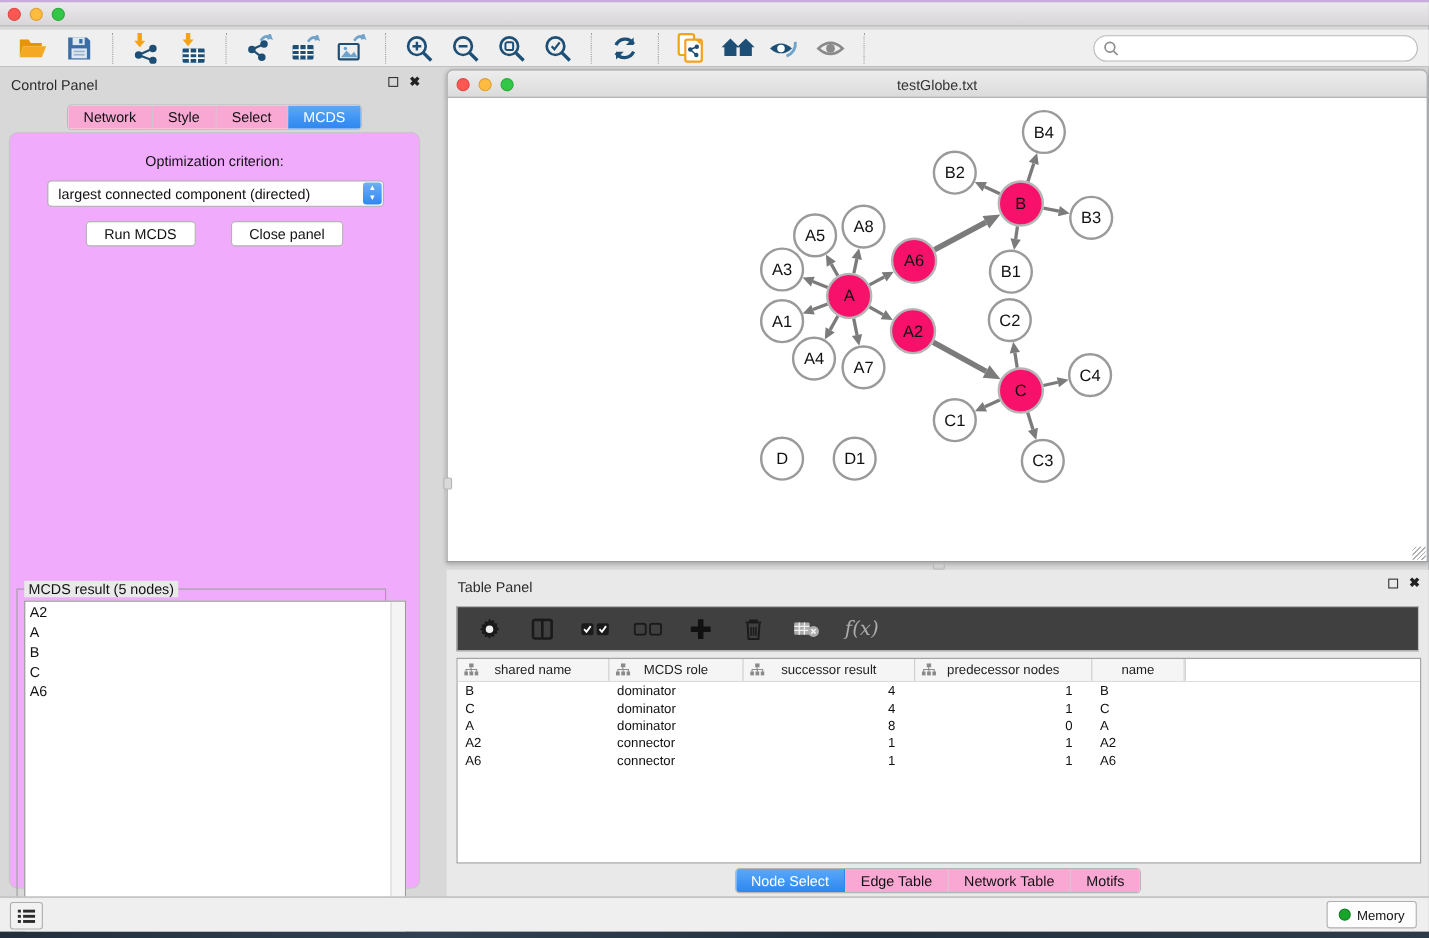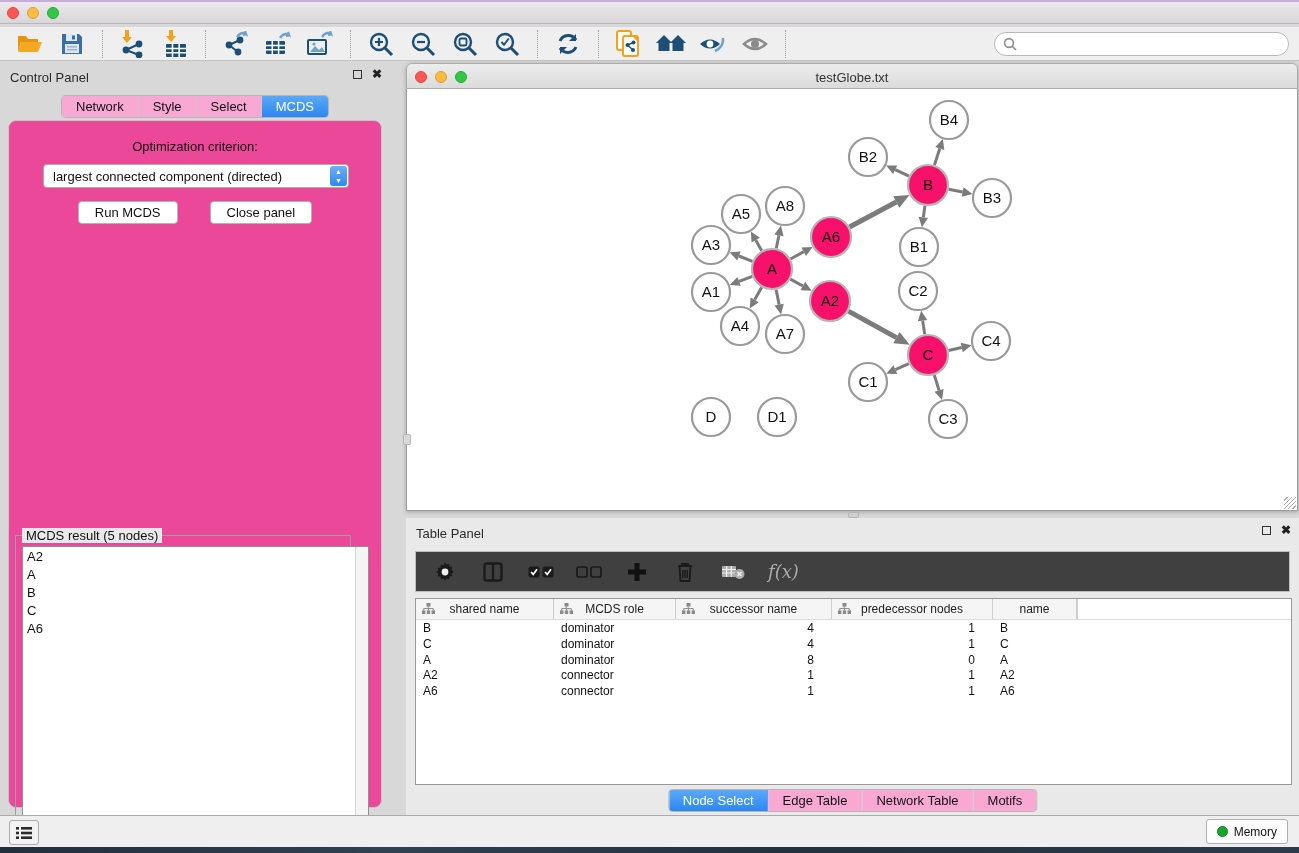--- a/index.html
+++ b/index.html
@@ -42,21 +42,21 @@
 
   .seg { display:flex; background:#FFFFFF; border:1px solid #B5B5B5; border-radius:4px;
     overflow:hidden; height:23px; }
   .seg .segitem { padding:0 14px; font-size:13px; line-height:21px; color:#111;
     border-right:1px solid #C9C9C9; background:#f9a8d4; cursor:pointer; white-space:nowrap; }
   .seg .segitem:last-child { border-right:none; }
   .seg .segitem.sel { background:linear-gradient(#5BA8F9,#2C87F0); color:#FFFFFF; border-right-color:#2C87F0; }
   .cp-tabs { position:absolute; left:50%; transform:translateX(-50%); top:33px; }
 
   .cp-content { position:absolute; left:8px; top:58px; width:374px; height:688px;
-    background:#ec4899; border:1px solid #C6C6C6; border-radius:8px; }
+    background:#f0abfc; border:1px solid #C6C6C6; border-radius:8px; }
   .opt-label { position:absolute; left:0; right:0; top:18px; text-align:center; font-size:13px; color:#111; }
   .dropdown { position:absolute; left:34px; top:43px; width:306px; height:24px; background:#FFFFFF;
     border:1px solid #ACACAC; border-radius:4px; cursor:pointer; }
   .dropdown .dtext { position:absolute; left:9px; top:4px; font-size:13px; color:#111; white-space:nowrap; }
   .dropdown .stepper { position:absolute; right:1px; top:1px; width:17px; height:20px; border-radius:3px;
     background:linear-gradient(#6CB0F9,#2E88F0); color:#fff; font-size:7px; line-height:7px;
     display:flex; flex-direction:column; align-items:center; justify-content:center; gap:2px; }
   .cp-buttons { position:absolute; left:0; right:0; top:80px; display:flex; justify-content:center; gap:32px; }
   .btn { background:#FFFFFF; border:1px solid #B3B3B3; border-radius:4px; height:23px;
     padding:0 16px; font-size:13px; color:#111; cursor:pointer; font-family:inherit; }
@@ -515,21 +515,21 @@
           <div class="hcell" style="width: 156px;">
             <svg width="13" height="12" viewBox="0 0 13 12">
               <g fill="#8A8A8A">
                 <rect x="4.5" y="0" width="4" height="3.6"></rect>
                 <rect x="0" y="7.4" width="3.4" height="3.6"></rect>
                 <rect x="4.8" y="7.4" width="3.4" height="3.6"></rect>
                 <rect x="9.6" y="7.4" width="3.4" height="3.6"></rect>
                 <path d="M6.2 3.6 v2 M1.7 7.4 v-1.8 h9.6 v1.8 M6.5 5.6 v1.8" stroke="#8A8A8A" stroke-width="1" fill="none"></path>
               </g>
             </svg>
-            <span>successor name</span>
+            <span>successor result</span>
           </div>
           <div class="hcell" style="width: 161px;">
             <svg width="13" height="12" viewBox="0 0 13 12">
               <g fill="#8A8A8A">
                 <rect x="4.5" y="0" width="4" height="3.6"></rect>
                 <rect x="0" y="7.4" width="3.4" height="3.6"></rect>
                 <rect x="4.8" y="7.4" width="3.4" height="3.6"></rect>
                 <rect x="9.6" y="7.4" width="3.4" height="3.6"></rect>
                 <path d="M6.2 3.6 v2 M1.7 7.4 v-1.8 h9.6 v1.8 M6.5 5.6 v1.8" stroke="#8A8A8A" stroke-width="1" fill="none"></path>
               </g>

